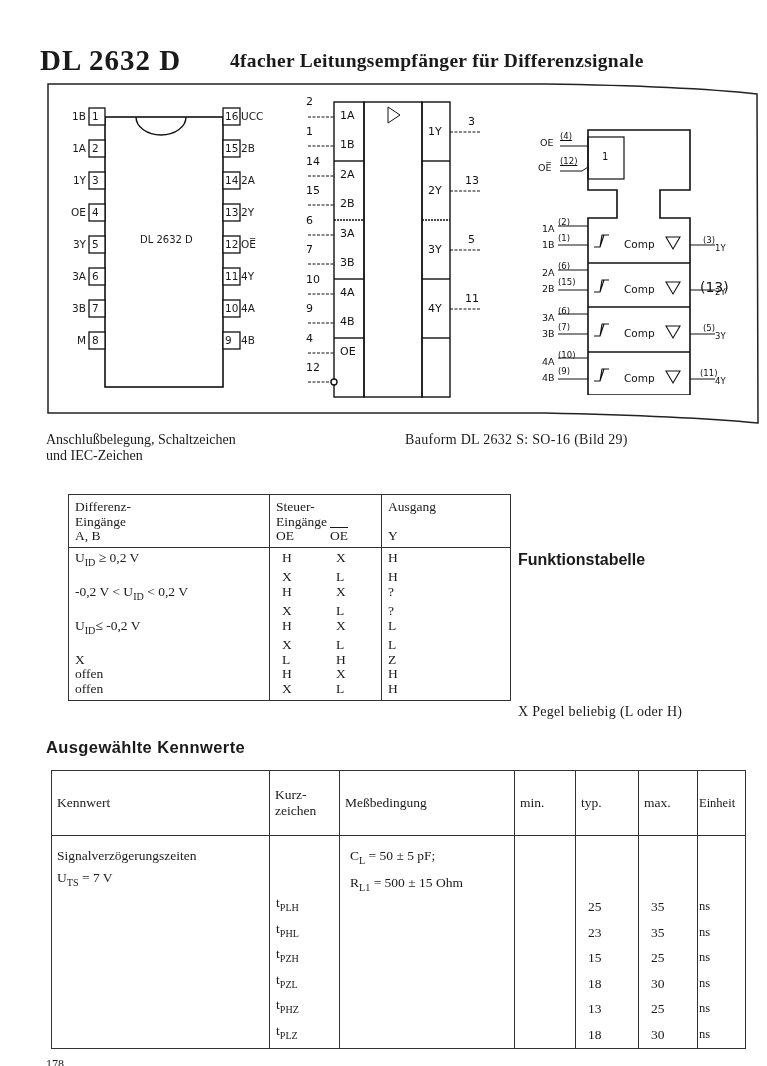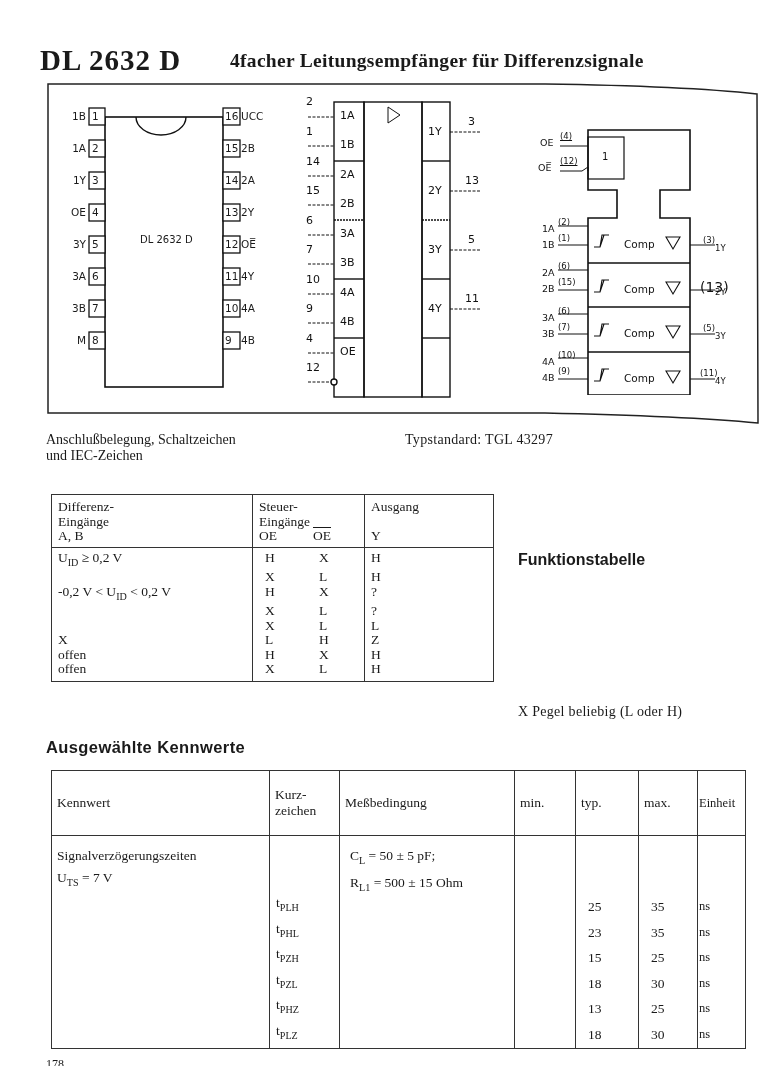--- a/index.html
+++ b/index.html
@@ -4,21 +4,21 @@
 <style>
   html, body { margin:0; padding:0; background:#ffffff; }
   body { width:767px; height:1066px; position:relative; overflow:hidden; color:#1a1a1a;
          font-family:"DejaVu Serif", serif; }
   .abs { position:absolute; }
   .title-main { left:40px; top:44px; font-family:"Liberation Serif", serif; font-weight:bold; font-size:29px; letter-spacing:1px; }
   .title-sub { left:230px; top:50px; font-family:"Liberation Serif", serif; font-weight:bold; font-size:19.5px; letter-spacing:0.3px; }
   .frame-svg { left:45px; top:76px; }
   .pins text, .sans { font-family:"DejaVu Sans", sans-serif; }
   .caption { font-family:"Liberation Serif", serif; font-size:14px; line-height:16px; }
-  table.ft { border-collapse:collapse; font-family:"Liberation Serif", serif; font-size:13.5px; }
+  table.ft { border-collapse:collapse; font-family:"Liberation Serif", serif; font-size:13.5px;margin-left:17px; }
   table.ft td { border-left:1.2px solid #333; border-right:1.2px solid #333; padding:0 6px; vertical-align:top; line-height:14.5px; }
   table.ft tr.hdr td { border-top:1.2px solid #333; border-bottom:1.2px solid #333; padding-top:5px; padding-bottom:3px; }
   table.ft tr.last td { border-bottom:1.2px solid #333; padding-bottom:4px; }
   .center { }
   .ov { text-decoration:overline; }
   sub { font-size:75%; vertical-align:-4px; }
   .h-kenn { left:46px; top:738px; font-family:"Liberation Sans", sans-serif; font-size:16.5px; font-weight:bold; letter-spacing:0.4px; }
   .func-title { left:518px; top:551px; font-family:"Liberation Sans", sans-serif; font-weight:bold; font-size:16px; }
   table.kw { border-collapse:collapse; font-family:"Liberation Serif", serif; font-size:13.5px; }
   table.kw td { border:1.2px solid #333; vertical-align:top; }
@@ -234,21 +234,21 @@
   <div style="position:absolute;left:114px;top:277px;font-size:10.5px;">Comp</div>
   <div style="position:absolute;left:190px;top:273px;font-size:8.5px;">(11)</div>
   <div style="position:absolute;left:205px;top:281px;font-size:8.5px;">4Y</div>
 </div>
 
 <div class="abs caption" style="left:46px;top:432px;">
   <div>Anschlußbelegung, Schaltzeichen</div>
   <div>und IEC-Zeichen</div>
 </div>
 <div class="abs caption" style="left:405px;top:432px;letter-spacing:0.3px;">
-  <div>Typstandard: TGL 43297</div>
+  <div>Bauform DL 2632 S: SO-16 (Bild 29)</div>
 </div>
 
 <table class="abs ft" style="left:51px;top:494px;">
   <colgroup>
       <col style="width:201px">
       <col style="width:112px">
       <col style="width:129px">
     </colgroup>
   <tbody>
       <tr class="hdr">
@@ -282,20 +282,25 @@
   </tr>
   <tr>
     <td><span>-0,2 V &lt; U</span><sub>ID</sub><span> &lt; 0,2 V</span></td>
     <td><span style="display:inline-block;width:54px;padding-left:6px;">H</span><span>X</span></td>
     <td class="center">?</td>
   </tr>
   <tr>
     <td></td>
     <td><span style="display:inline-block;width:54px;padding-left:6px;">X</span><span>L</span></td>
     <td class="center">?</td>
+  </tr>
+  <tr>
+    <td><span>U</span><sub>ID</sub><span>≤ -0,2 V</span></td>
+    <td><span style="display:inline-block;width:54px;padding-left:6px;">H</span><span>X</span></td>
+    <td class="center">L</td>
   </tr>
   <tr>
     <td></td>
     <td><span style="display:inline-block;width:54px;padding-left:6px;">X</span><span>L</span></td>
     <td class="center">L</td>
   </tr>
   <tr>
     <td>X</td>
     <td><span style="display:inline-block;width:54px;padding-left:6px;">L</span><span>H</span></td>
     <td class="center">Z</td>

